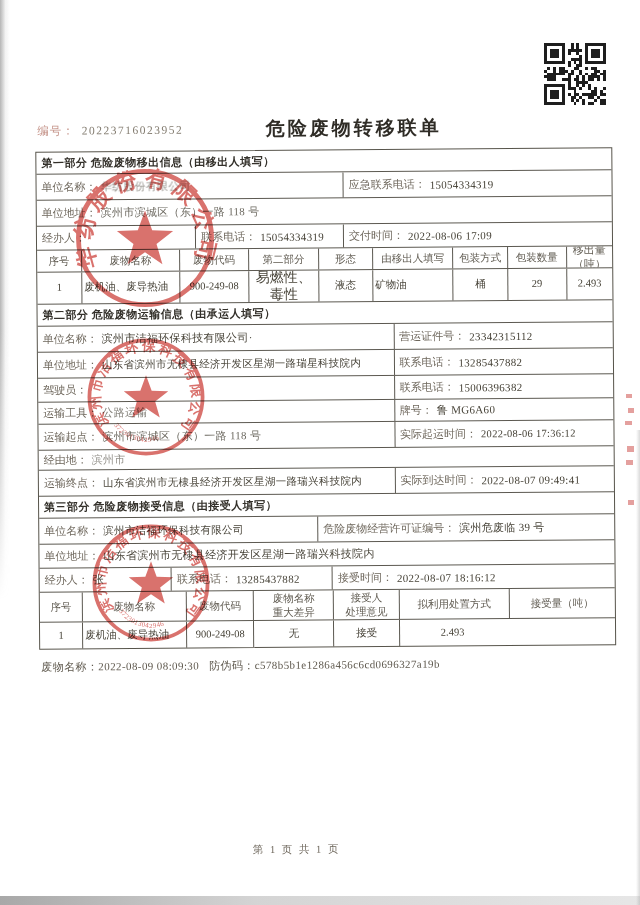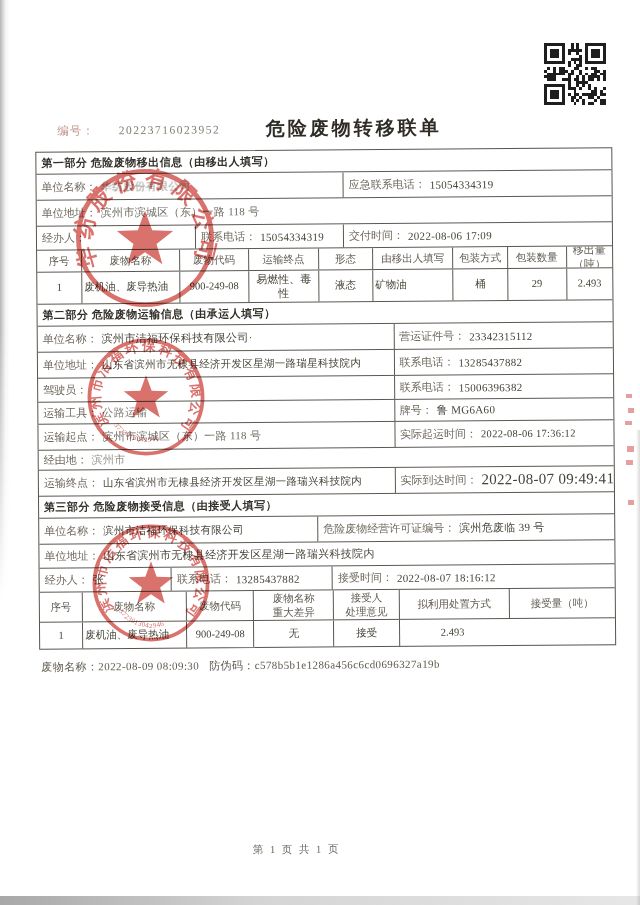--- a/index.html
+++ b/index.html
@@ -13,22 +13,22 @@
     mask-image:linear-gradient(to bottom,#000 0%,#000 55%,transparent 100%); }
   .scan-edge-bottom { position:absolute; left:0; bottom:0; width:640px; height:9px; z-index:5;
     background:linear-gradient(to right, rgba(110,110,110,.6), rgba(160,160,160,.45) 40%, rgba(185,185,185,.35)); }
   .scan-edge-right { position:absolute; right:0; top:430px; width:4px; height:475px; z-index:5;
     background:linear-gradient(to left, rgba(150,150,150,.35), rgba(255,255,255,0)); }
 
   .doc { position:absolute; left:35px; top:114px; width:577px; transform:rotate(-0.45deg); transform-origin:40% 0; }
 
   .doc-head { position:relative; height:36px; }
   .doc-no { position:absolute; left:2px; top:8px; font-size:11.5px; letter-spacing:1px; }
-  .doc-no .lab { color:#c49288;margin-left:20px; }
-  .doc-no .num { color:#837c70; margin-left:24px; letter-spacing:1.5px; }
+  .doc-no .lab { color:#c49288; }
+  .doc-no .num { color:#837c70; margin-left:7px; letter-spacing:1.5px; }
   .doc-title { text-align:center; padding-left:60px; font-size:19px; font-weight:bold; color:#2f2c26; letter-spacing:3px; padding-top:2px; }
 
   .tbl { border:1.7px solid #57544b; }
   .r { display:flex; align-items:stretch; border-bottom:1.4px solid #5b5850; }
   .r:last-child { border-bottom:none; }
   .sec-title { height:21px; display:flex; align-items:center; padding:0 5px; font-weight:bold; font-size:12px; color:#33302a; letter-spacing:.5px; }
   .c { display:flex; align-items:center; padding:2px 5px; font-size:11px; border-right:1.4px solid #5b5850; overflow:hidden; }
   .c:last-child { border-right:none; }
   .lbl { color:#6e675c; white-space:nowrap; }
   .val { color:#474338; margin-left:4px; white-space:nowrap; letter-spacing:.3px; }
@@ -253,32 +253,32 @@
       </div>
       <div class="c" style="width:46.6%">
         <span class="lbl">交付时间：</span>
         <span class="val">2022-08-06 17:09</span>
       </div>
     </div>
     <div class="r h22">
       <div class="c th" style="width:7.8%">序号</div>
       <div class="c th" style="width:17%">废物名称</div>
       <div class="c th" style="width:12.1%">废物代码</div>
-      <div class="c th" style="width:12.1%">运输终点</div>
+      <div class="c th" style="width:12.1%">第二部分</div>
       <div class="c th" style="width:9.4%">形态</div>
       <div class="c th" style="width:14%">由移出人填写</div>
       <div class="c th" style="width:9.5%">包装方式</div>
       <div class="c th" style="width:10.2%">包装数量</div>
       <div class="c th" style="width:7.9%;font-size:11px">移出量（吨）</div>
     </div>
     <div class="r h32">
       <div class="c td" style="width:7.8%">1</div>
       <div class="c td left" style="width:17%;white-space:normal">废机油、废导热油</div>
       <div class="c td" style="width:12.1%">900-249-08</div>
-      <div class="c td" style="width:12.1%;font-size:11px">易燃性、毒性</div>
+      <div class="c td" style="width:12.1%;font-size:14px">易燃性、毒性</div>
       <div class="c td" style="width:9.4%">液态</div>
       <div class="c td left" style="width:14%">矿物油</div>
       <div class="c td" style="width:9.5%">桶</div>
       <div class="c td" style="width:10.2%">29</div>
       <div class="c td" style="width:7.9%">2.493</div>
     </div>
 
     <div class="r">
       <div class="c sec-title" style="width:100%">第二部分  危险废物运输信息（由承运人填写）</div>
     </div>
@@ -338,21 +338,21 @@
         <span class="val" style="opacity:.6">滨州市</span>
       </div>
     </div>
     <div class="r h26">
       <div class="c" style="width:62%">
         <span class="lbl">运输终点：</span>
         <span class="val" style="font-size:10.5px">山东省滨州市无棣县经济开发区星湖一路瑞兴科技院内</span>
       </div>
       <div class="c" style="width:38%">
         <span class="lbl">实际到达时间：</span>
-        <span class="val" style="font-size:15px">2022-08-07 09:49:41</span>
+        <span class="val" style="font-size:11px">2022-08-07 09:49:41</span>
       </div>
     </div>
 
     <div class="r">
       <div class="c sec-title" style="width:100%">第三部分  危险废物接受信息（由接受人填写）</div>
     </div>
     <div class="r h26">
       <div class="c" style="width:48.5%">
         <span class="lbl">单位名称：</span>
         <span class="val" style="font-size:10.5px">滨州市洁福环保科技有限公司</span>

